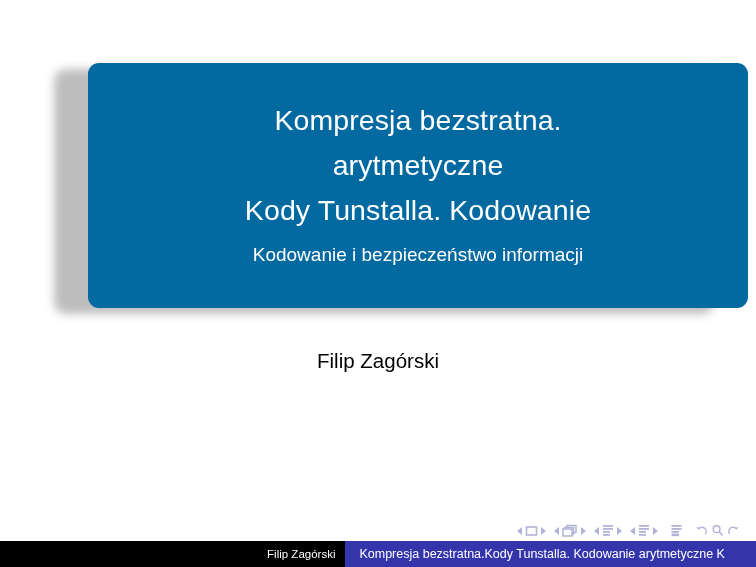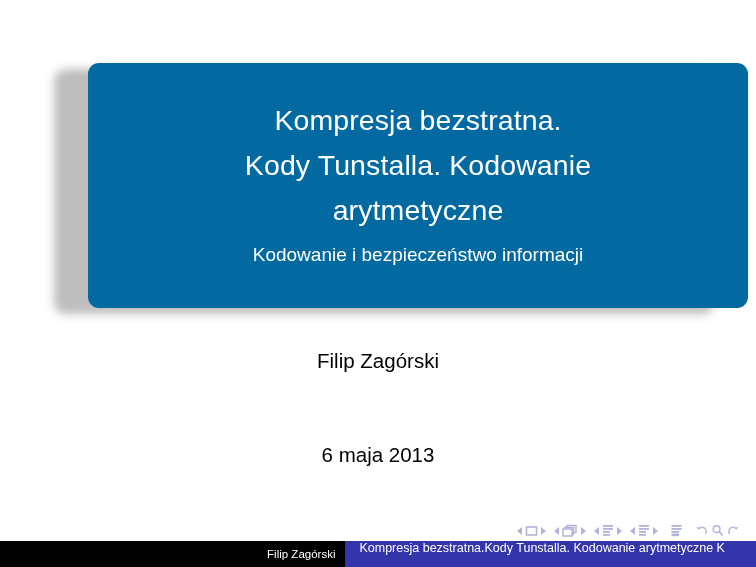--- a/index.html
+++ b/index.html
@@ -133,47 +133,47 @@
   }
   .footer-left span {
     color: #ffffff;
     font-size: 11.5px;
     white-space: nowrap;
   }
   .footer-right {
     width: 449px;
     background: #3434ab;
     display: flex;
+    align-items: center;
     justify-content: flex-start;
     box-sizing: border-box;
     padding-left: 14px;
     overflow: hidden;
   }
   .footer-right span {
     color: #ffffff;
     font-size: 12.5px;
     white-space: nowrap;
   }
 </style>
 </head>
 <body>
 
 <div id="slide">
 
   <div class="titlebox-shadow"></div>
   <div class="titlebox">
     <div class="title-line">Kompresja bezstratna.</div>
+    <div class="title-line">arytmetyczne</div>
     <div class="title-line">Kody Tunstalla. Kodowanie</div>
-    <div class="title-line">arytmetyczne</div>
     <div class="subtitle-line">Kodowanie i bezpieczeństwo informacji</div>
   </div>
 
   <div class="author">Filip Zagórski</div>
 
-  <div class="date">6 maja 2013</div>
 
   <div class="navsyms">
 
     <div class="nav-group">
       <span class="tri tri-l"></span>
       <svg class="nav-ico" width="13" height="12" viewBox="0 0 13 12">
         <rect x="1.5" y="2" width="10" height="8" fill="none" stroke="#b2b2da" stroke-width="1.6"></rect>
       </svg>
       <span class="tri tri-r"></span>
     </div>

